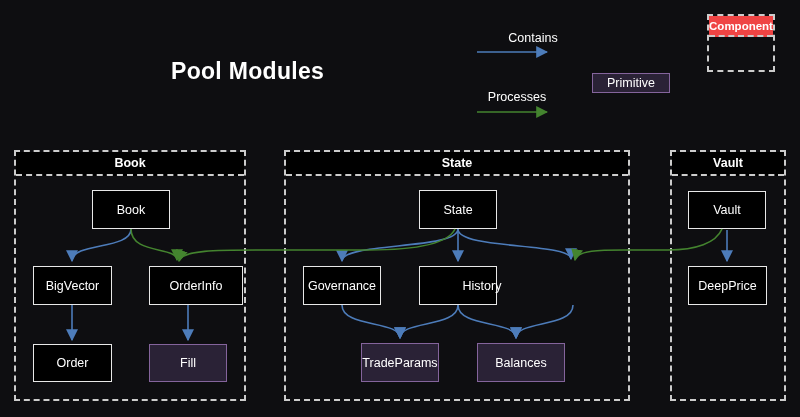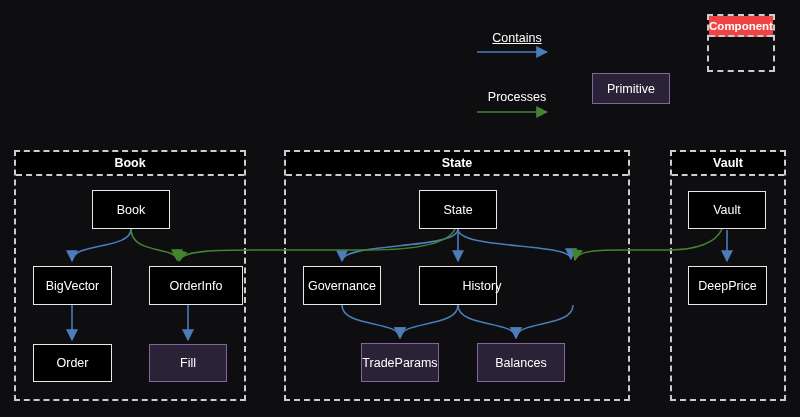--- a/index.html
+++ b/index.html
@@ -47,25 +47,26 @@
   .e-blue{stroke:var(--contains-arrow);stroke-width:1.6;fill:none;}
   .e-green{stroke:var(--processes-arrow);stroke-width:1.6;fill:none;}
   .m-blue{fill:var(--contains-arrow);}
   .m-green{fill:var(--processes-arrow);}
 </style>
 </head>
 <body>
 
 <div id="stage">
 
+  <div class="abs" id="page-title">Pool Modules</div>
 
-  <div class="abs legend-label" style="left:477px;top:31px;text-decoration:underline;">Contains</div>
+  <div class="abs legend-label" style="left:493px;top:31px;">Contains</div>
   <div class="abs legend-label" style="left:477px;top:90px;">Processes</div>
 
-  <div class="abs node primitive" style="left:592px;top:73px;width:78px;height:31px;justify-content:center;">
+  <div class="abs node primitive" style="left:592px;top:73px;width:78px;height:20px;justify-content:center;">
     <span>Primitive</span>
   </div>
   <div class="abs component-box" style="left:707px;top:14px;width:68px;height:58px;">
     <div class="component-title">Component</div>
   </div>
 
   <div class="abs container" style="left:14px;top:150px;width:232px;height:251px;">
     <div class="container-title">Book</div>
   </div>
   <div class="abs container" style="left:284px;top:150px;width:346px;height:251px;">

